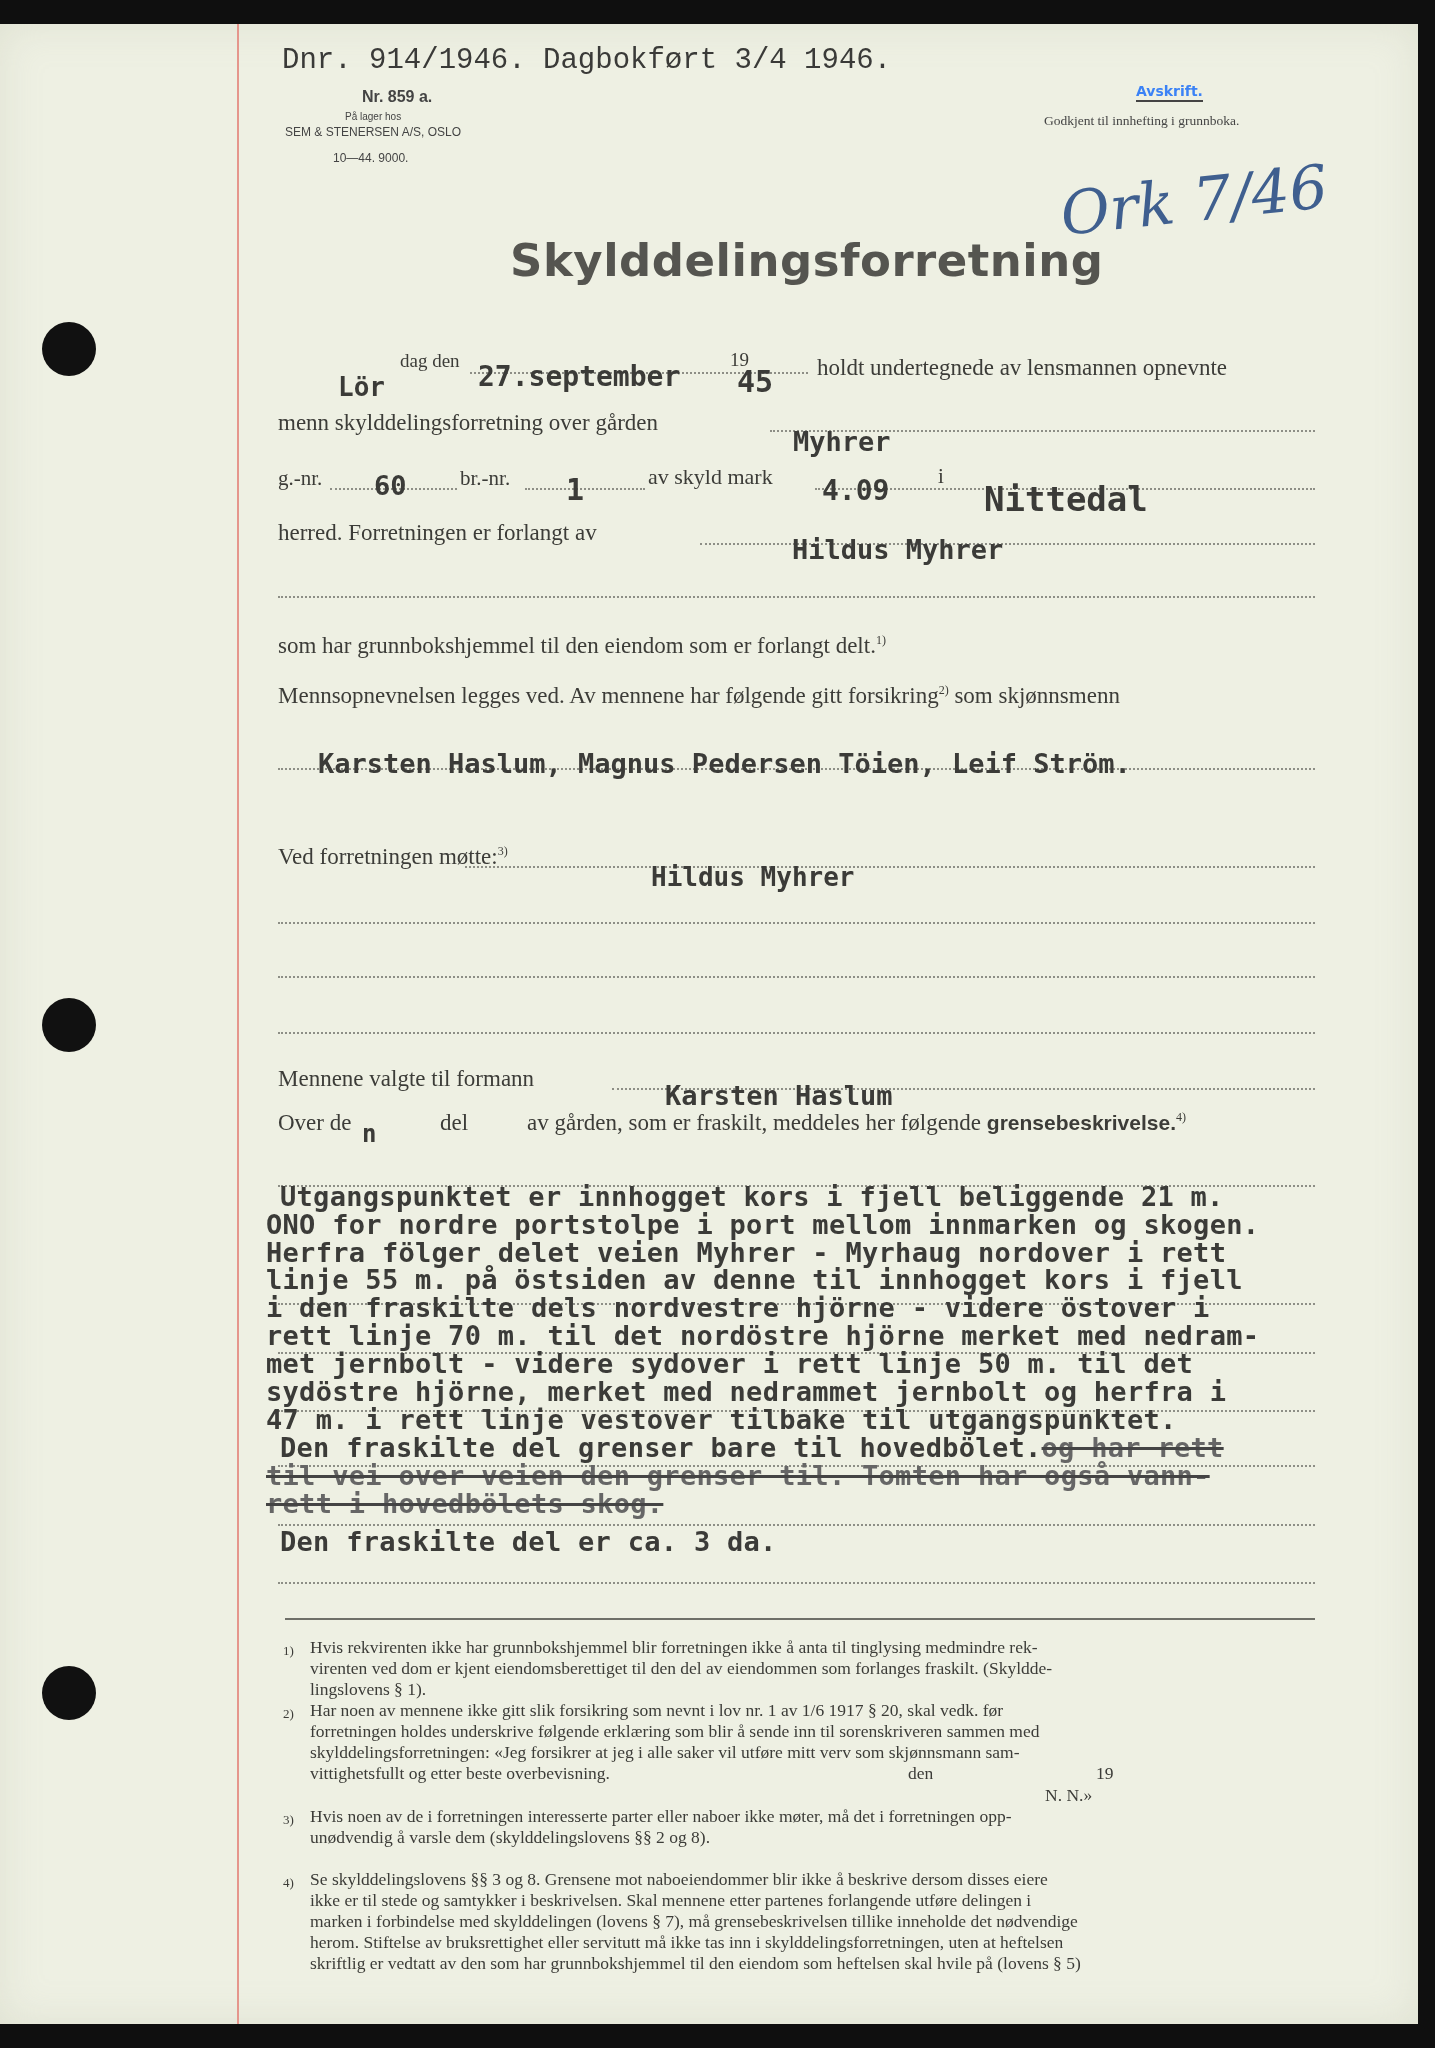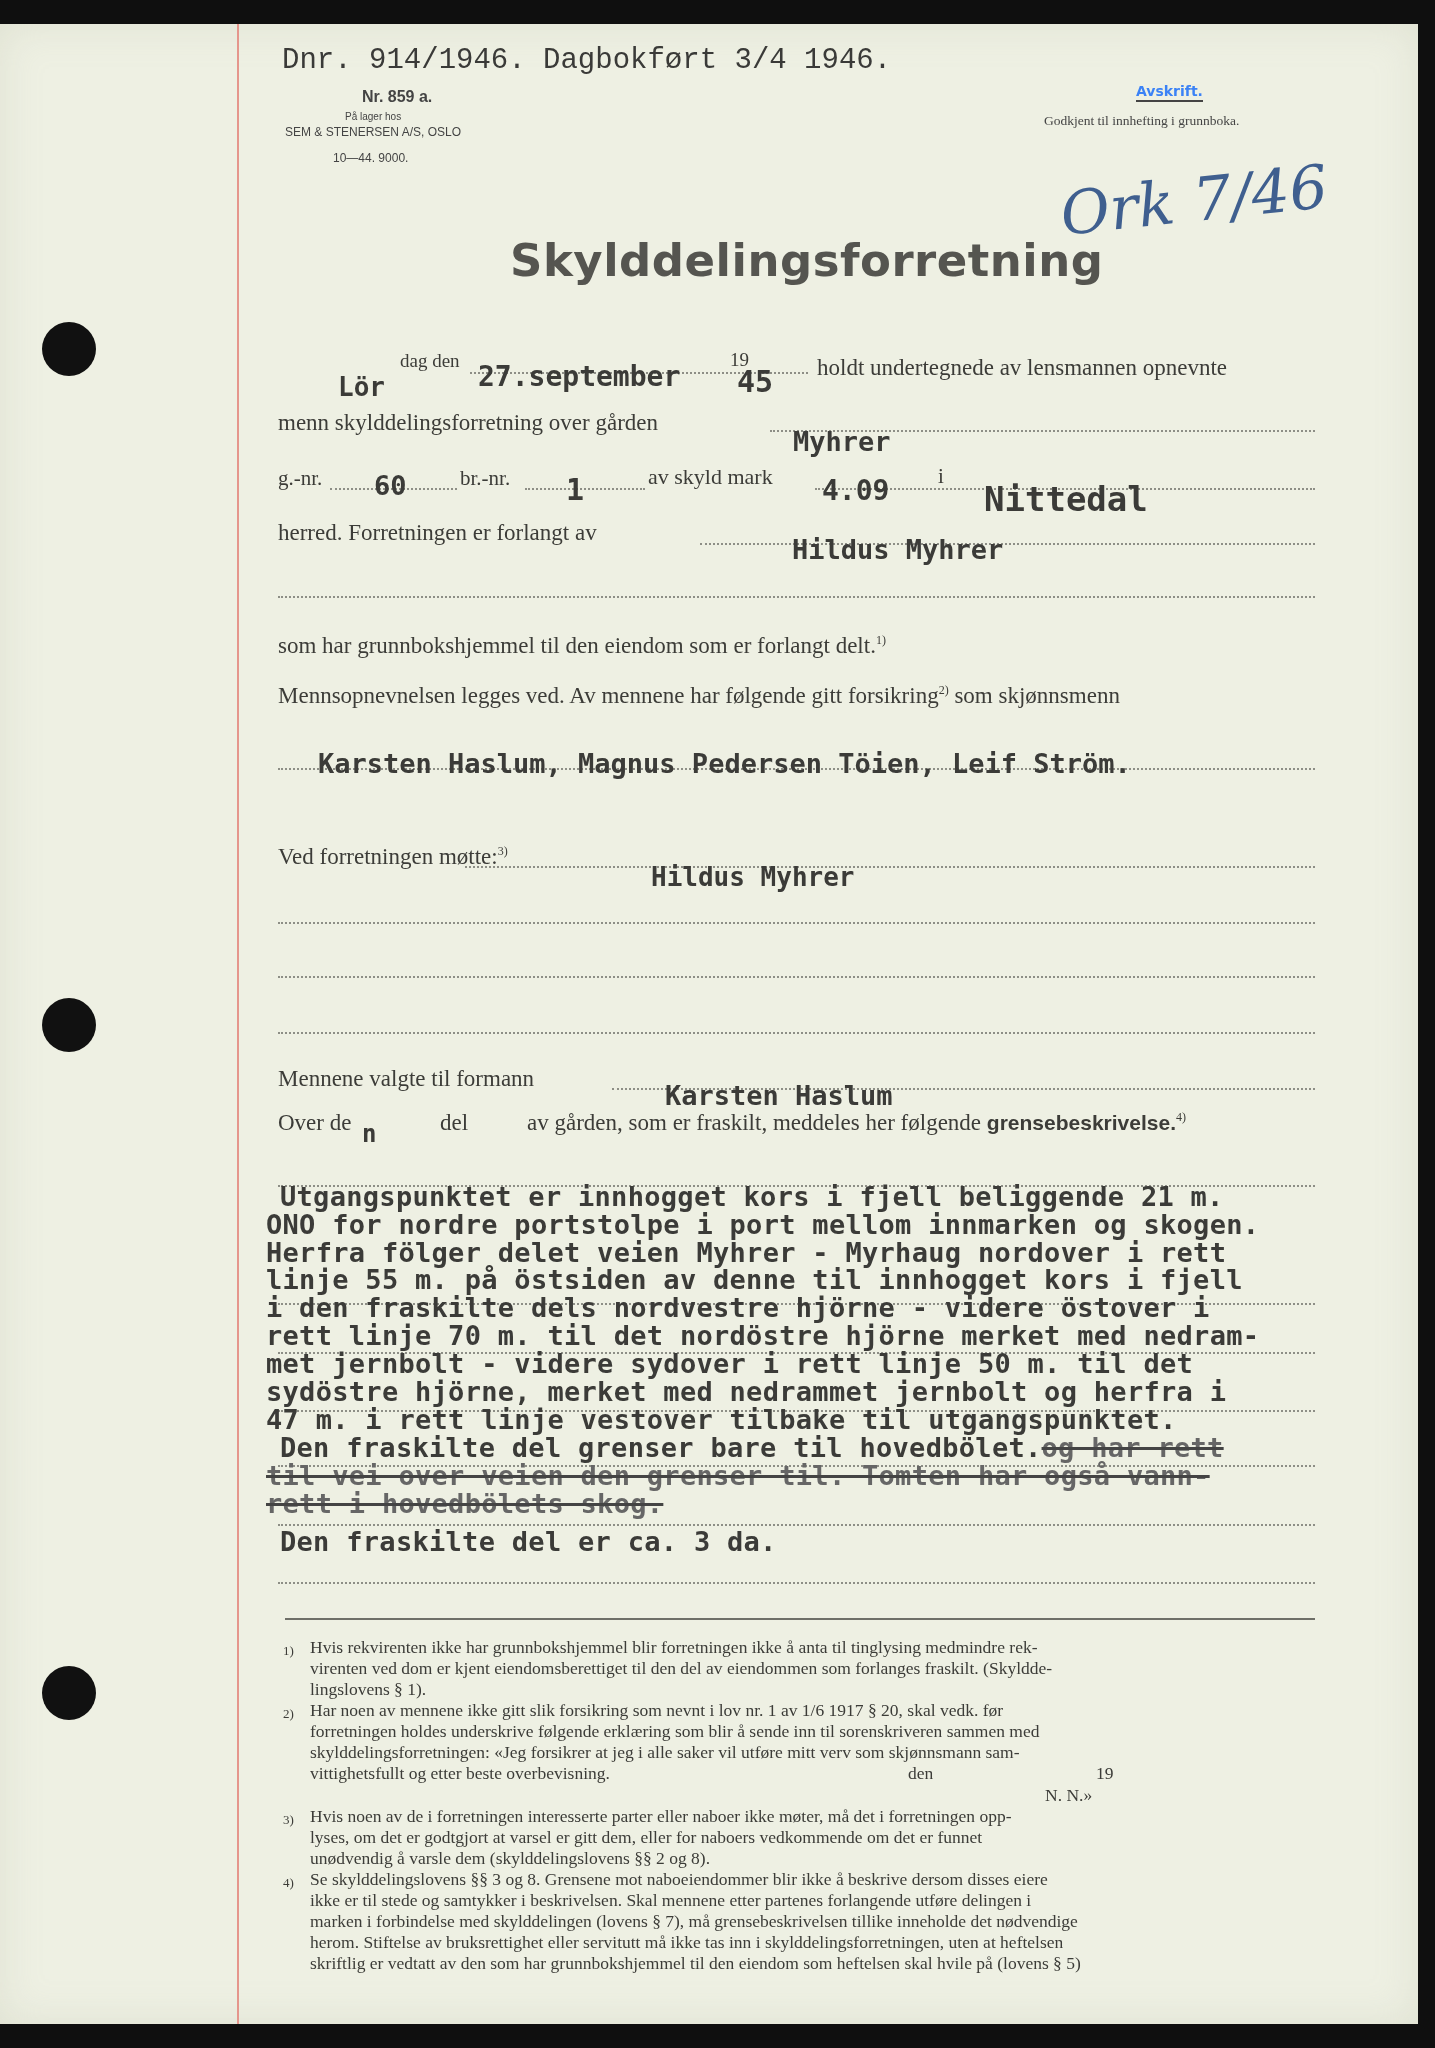--- a/index.html
+++ b/index.html
@@ -153,21 +153,20 @@
   <div>skylddelingsforretningen:  «Jeg forsikrer at jeg i alle saker vil utføre mitt verv som skjønnsmann sam-</div>
   <div>vittighetsfullt og etter beste overbevisning.</div>
 </div>
 <div class="abs fn" style="left:908px;top:1763px;">den</div>
 <div class="abs fn" style="left:1096px;top:1763px;">19</div>
 <div class="abs fn" style="left:1045px;top:1785px;">N. N.»</div>
 
 <div class="abs fn" style="left:283px;top:1809px;font-size:13px;">3)</div>
 <div class="abs fn" style="left:310px;top:1806px;">
   <div>Hvis noen av de i forretningen interesserte parter eller naboer ikke møter, må det i forretningen opp-</div>
-  <div>lyses, om det er godtgjort at varsel er gitt dem, eller for naboers vedkommende om det er funnet</div>
   <div>unødvendig å varsle dem (skylddelingslovens §§ 2 og 8).</div>
 </div>
 
 <div class="abs fn" style="left:283px;top:1872px;font-size:13px;">4)</div>
 <div class="abs fn" style="left:310px;top:1869px;">
   <div>Se skylddelingslovens §§ 3 og 8. Grensene mot naboeiendommer blir ikke å beskrive dersom disses eiere</div>
   <div>ikke er til stede og samtykker i beskrivelsen. Skal mennene etter partenes forlangende utføre delingen i</div>
   <div>marken i forbindelse med skylddelingen (lovens § 7), må grensebeskrivelsen tillike inneholde det nødvendige</div>
   <div>herom. Stiftelse av bruksrettighet eller servitutt må ikke tas inn i skylddelingsforretningen, uten at heftelsen</div>
   <div>skriftlig er vedtatt av den som har grunnbokshjemmel til den eiendom som heftelsen skal hvile på (lovens § 5)</div>

